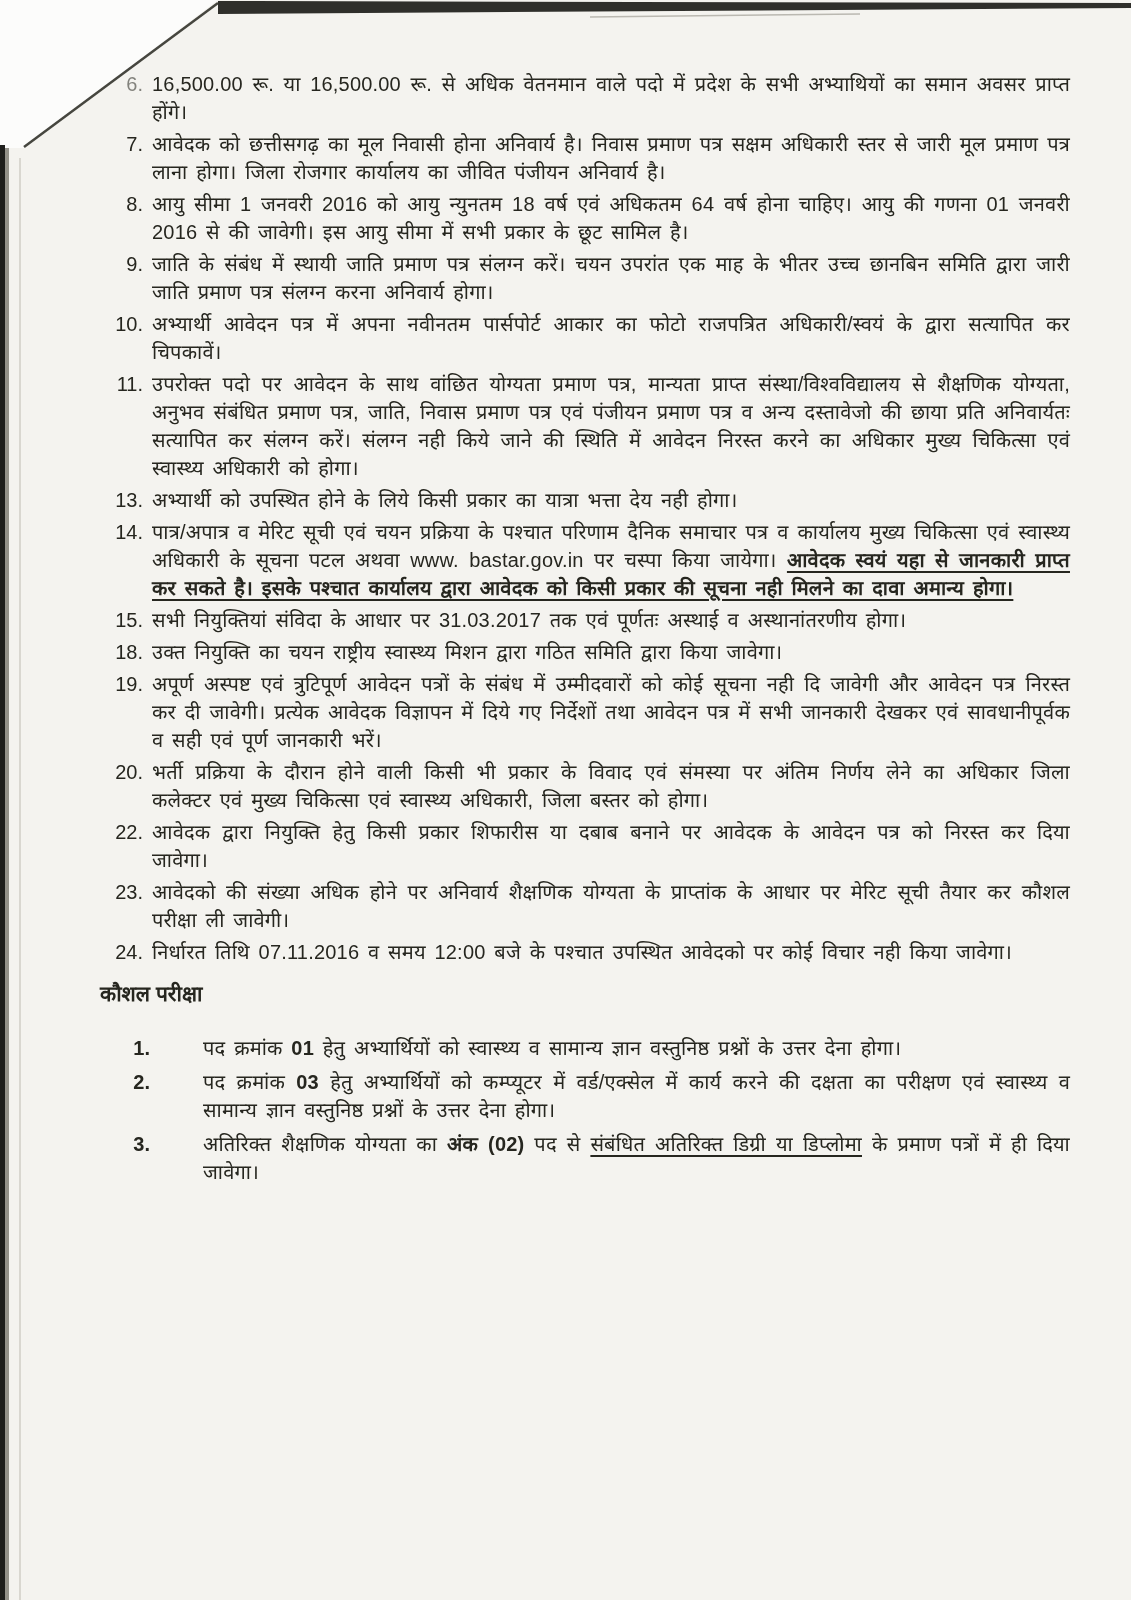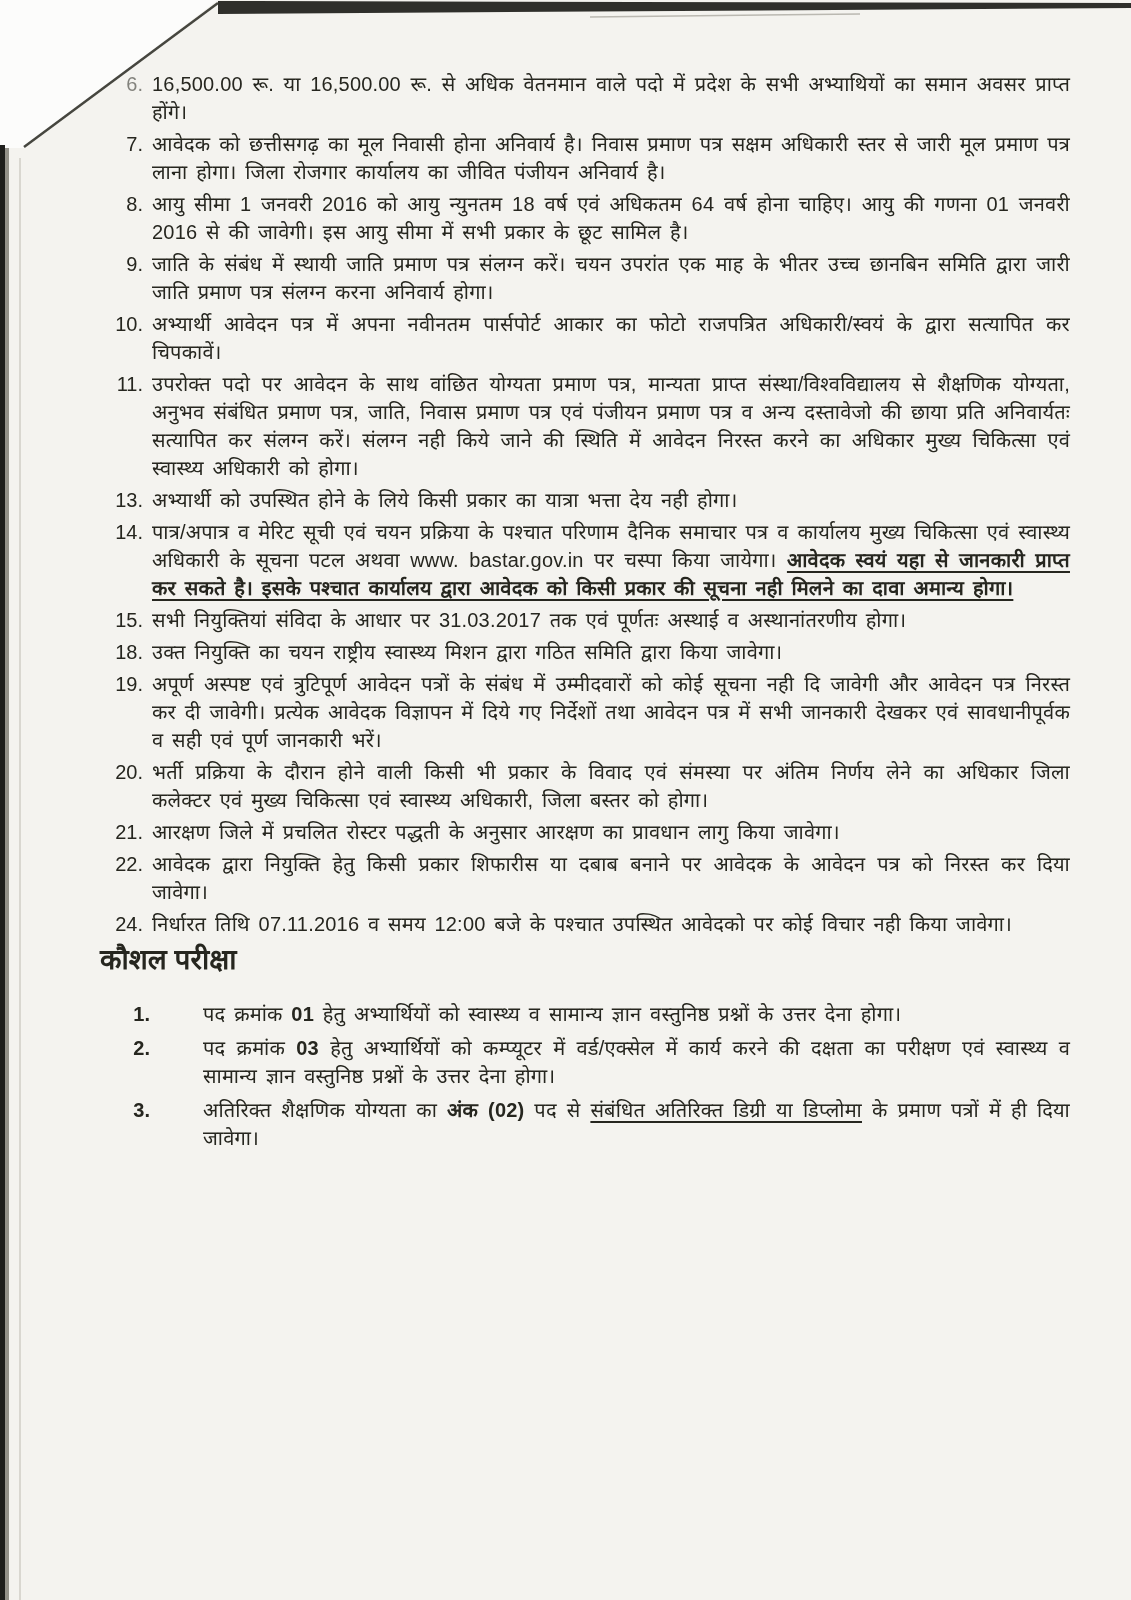--- a/index.html
+++ b/index.html
@@ -20,22 +20,22 @@
   }
   .txt{
     flex:1;font-size:20px;line-height:28px;
     text-align:justify;word-spacing:3px;letter-spacing:.2px;
   }
   .b{font-weight:bold;}
   .u{text-decoration:underline;text-underline-offset:4px;text-decoration-thickness:1.5px;}
   
   .main-list .row:first-child .num{opacity:.55;filter:blur(.6px);}
   .section-heading{
-    font-size:28px;font-weight:bold;line-height:28px;
-    margin:8px 0 0 20px;
+    font-size:21px;font-weight:bold;line-height:28px;
+    margin:14px 0 0 20px;
   }
   .sub-list{margin-top:26px;}
   .sub-list .num{width:70px;font-weight:bold;padding-right:0;}
   .sub-list .txt{margin-left:53px;}
   .sub-list .row{margin-bottom:6px;}
   .signature-block{
     position:absolute;left:640px;top:1430px;width:400px;
     text-align:center;z-index:3;
   }
   .sig-line{font-size:21px;font-weight:600;line-height:31px;letter-spacing:.2px;}
@@ -104,26 +104,26 @@
         </div>
         <div class="row">
           <div class="num">19.</div>
           <div class="txt"><span>अपूर्ण अस्पष्ट एवं त्रुटिपूर्ण आवेदन पत्रों के संबंध में उम्मीदवारों को कोई सूचना नही दि जावेगी और आवेदन पत्र निरस्त कर दी जावेगी। प्रत्येक आवेदक विज्ञापन में दिये गए निर्देशों तथा आवेदन पत्र में सभी जानकारी देखकर एवं सावधानीपूर्वक व सही एवं पूर्ण जानकारी भरें।</span></div>
         </div>
         <div class="row">
           <div class="num">20.</div>
           <div class="txt"><span>भर्ती प्रक्रिया के दौरान होने वाली किसी भी प्रकार के विवाद एवं संमस्या पर अंतिम निर्णय लेने का अधिकार जिला कलेक्टर एवं मुख्य चिकित्सा एवं स्वास्थ्य अधिकारी, जिला बस्तर को होगा।</span></div>
         </div>
         <div class="row">
-          <div class="num">21.</div>
-          <div class="txt"><span>आरक्षण जिले में प्रचलित रोस्टर पद्धती के अनुसार आरक्षण का प्रावधान लागु किया जावेगा।</span></div>
+          <div class="num">22.</div>
+          <div class="txt"><span>आवेदक द्वारा नियुक्ति हेतु किसी प्रकार शिफारीस या दबाब बनाने पर आवेदक के आवेदन पत्र को निरस्त कर दिया जावेगा।</span></div>
         </div>
         <div class="row">
-          <div class="num">22.</div>
-          <div class="txt"><span>आवेदक द्वारा नियुक्ति हेतु किसी प्रकार शिफारीस या दबाब बनाने पर आवेदक के आवेदन पत्र को निरस्त कर दिया जावेगा।</span></div>
+          <div class="num">23.</div>
+          <div class="txt"><span>आवेदको की संख्या अधिक होने पर अनिवार्य शैक्षणिक योग्यता के प्राप्तांक के आधार पर मेरिट सूची तैयार कर कौशल परीक्षा ली जावेगी।</span></div>
         </div>
         <div class="row">
           <div class="num">24.</div>
           <div class="txt"><span>निर्धारत तिथि 07.11.2016 व समय 12:00 बजे के पश्चात उपस्थित आवेदको पर कोई विचार नही किया जावेगा।</span></div>
         </div>
       </div>
 
     <h2 class="section-heading">कौशल परीक्षा</h2>
 
     <div class="sub-list">

